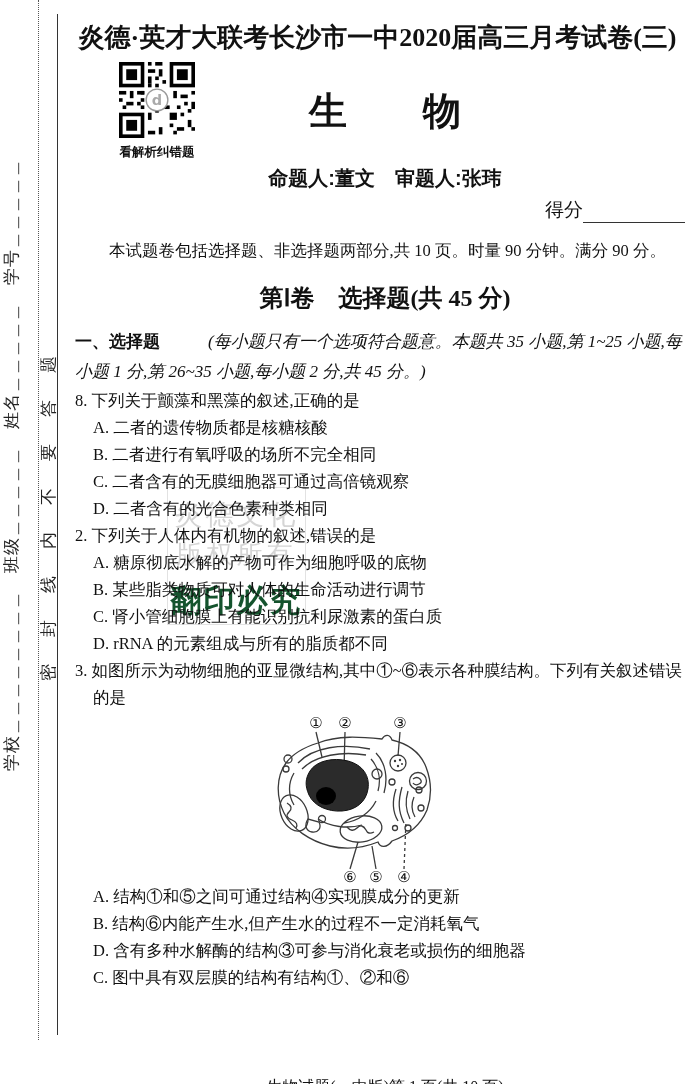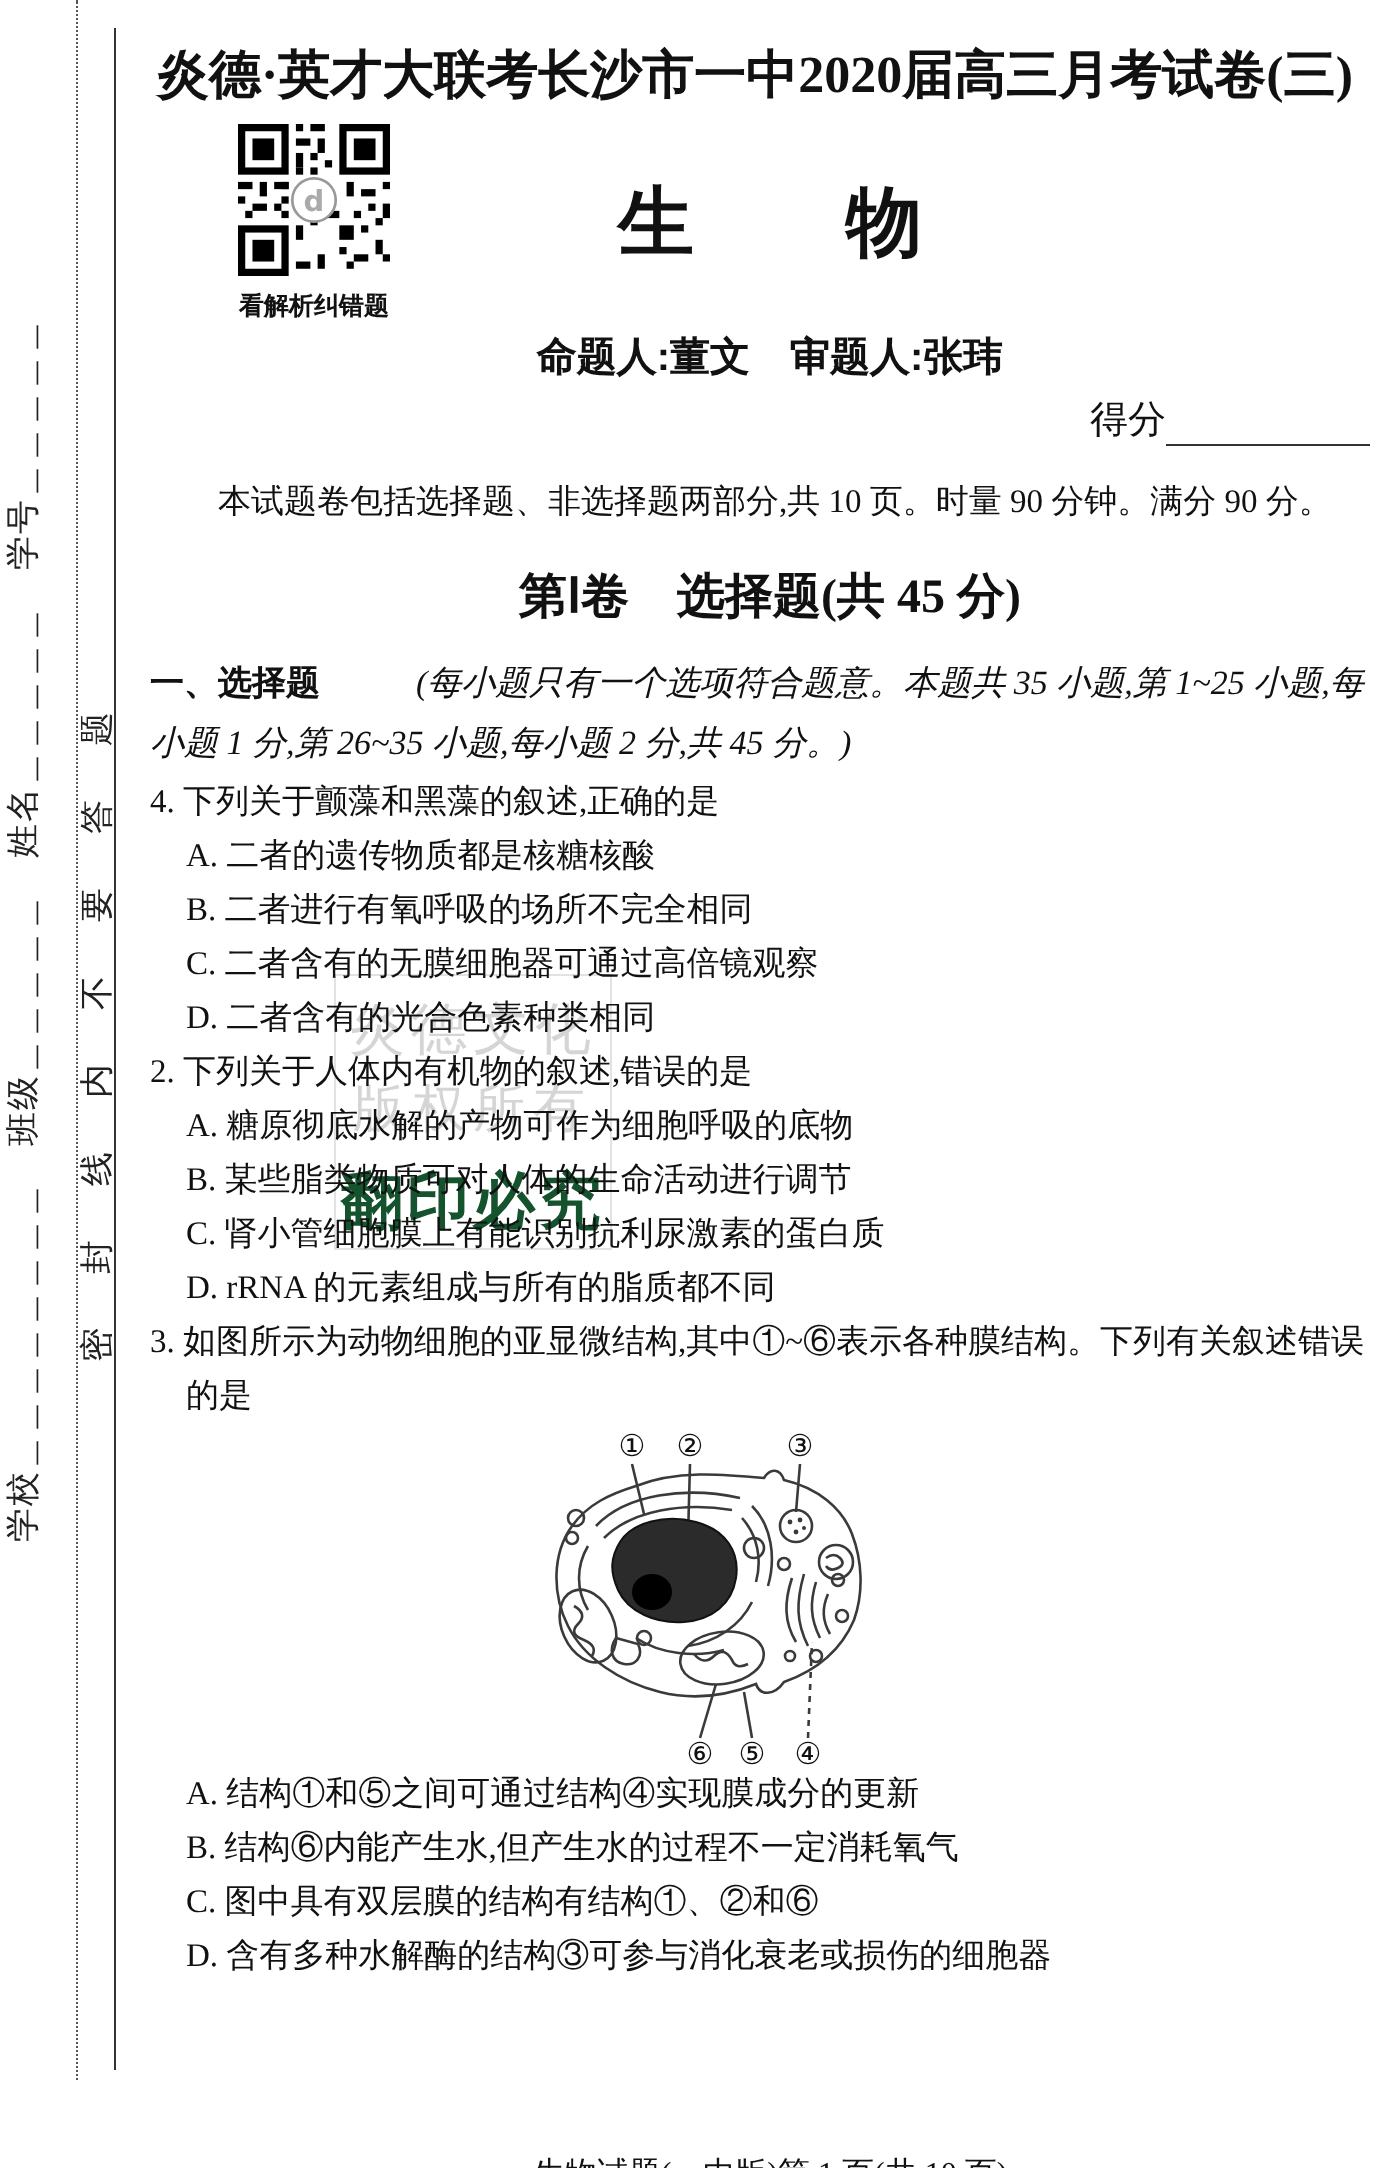--- a/index.html
+++ b/index.html
@@ -183,21 +183,21 @@
 
     <div class="exam-info">本试题卷包括选择题、非选择题两部分,共 10 页。时量 90 分钟。满分 90 分。</div>
 
     <div class="section-title">第Ⅰ卷　选择题(共 45 分)</div>
 
     <div class="mcq-intro"><b>一、选择题</b><i>(每小题只有一个选项符合题意。本题共 35 小题,第 1~25 小题,每小题 1 分,第 26~35 小题,每小题 2 分,共 45 分。)</i></div>
 
     <div class="questions">
 
       <div>
-        <div class="q-stem">4. 下列关于颤藻和黑藻的叙述,正确的是</div>
+        <div class="q-stem">8. 下列关于颤藻和黑藻的叙述,正确的是</div>
         <div class="q-option">A. 二者的遗传物质都是核糖核酸</div>
         <div class="q-option">B. 二者进行有氧呼吸的场所不完全相同</div>
         <div class="q-option">C. 二者含有的无膜细胞器可通过高倍镜观察</div>
         <div class="q-option">D. 二者含有的光合色素种类相同</div>
       </div>
 
       <div>
         <div class="q-stem">2. 下列关于人体内有机物的叙述,错误的是</div>
         <div class="q-option">A. 糖原彻底水解的产物可作为细胞呼吸的底物</div>
         <div class="q-option">B. 某些脂类物质可对人体的生命活动进行调节</div>
@@ -281,22 +281,22 @@
               <text x="142" y="17">③</text>
               <text x="92" y="171">⑥</text>
               <text x="118" y="171">⑤</text>
               <text x="146" y="171">④</text>
             </g>
           </svg>
         </div>
 
         <div class="q-option">A. 结构①和⑤之间可通过结构④实现膜成分的更新</div>
         <div class="q-option">B. 结构⑥内能产生水,但产生水的过程不一定消耗氧气</div>
+        <div class="q-option">D. 含有多种水解酶的结构③可参与消化衰老或损伤的细胞器</div>
         <div class="q-option">C. 图中具有双层膜的结构有结构①、②和⑥</div>
-        <div class="q-option">D. 含有多种水解酶的结构③可参与消化衰老或损伤的细胞器</div>
       </div>
 
 
     </div>
 
     <div class="footer">生物试题(一中版)第 1 页(共 10 页)</div>
 
   </div>
 </div>
 

